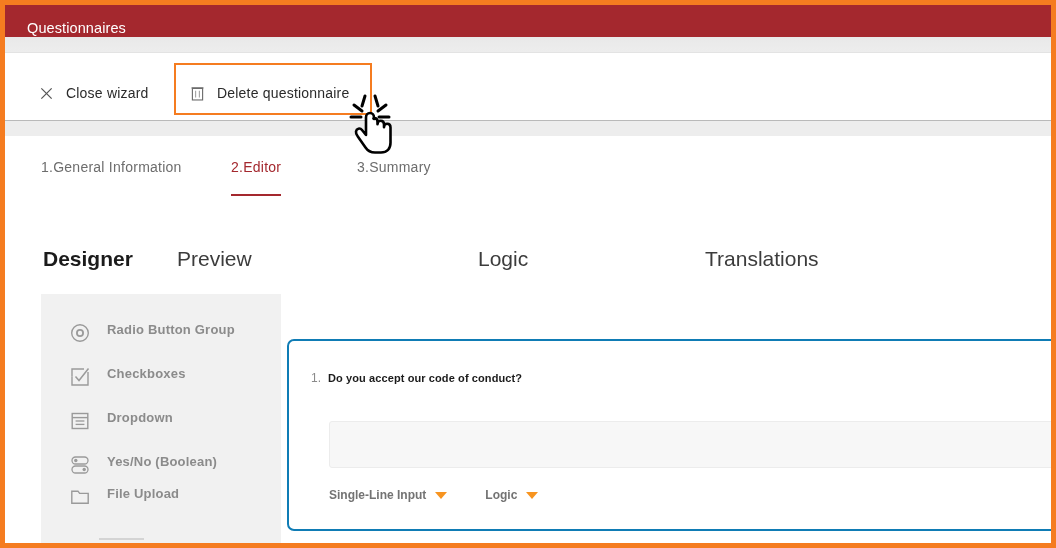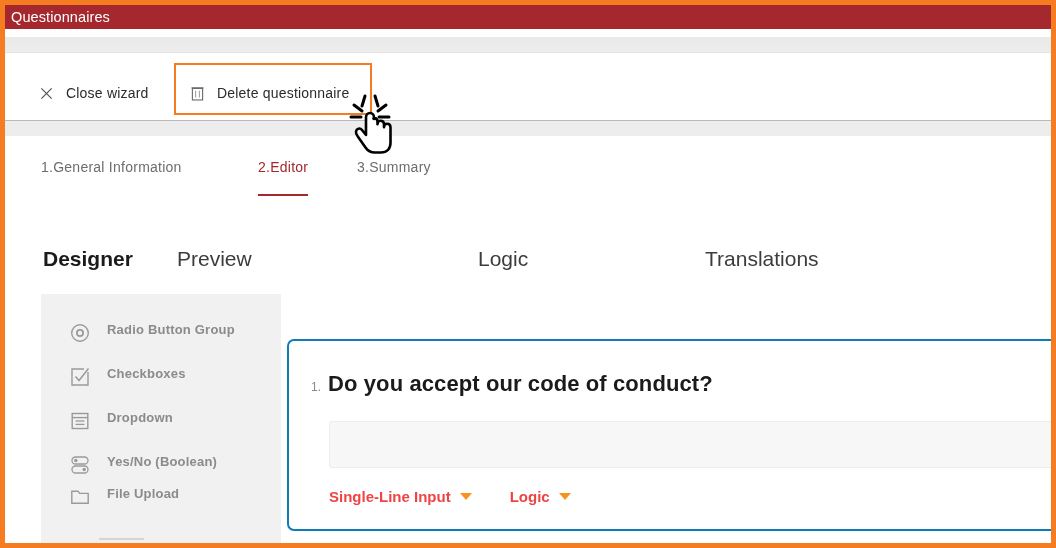--- a/index.html
+++ b/index.html
@@ -29,26 +29,26 @@
     height: 538px;
     overflow: hidden;
     background: #ffffff;
   }
 
   
   .app-header {
     position: absolute;
     left: 0; top: 0;
     width: 1046px;
-    height: 24px;
+    height: 47px;
     background: #A4282E;
     display: flex;
     align-items: center;
     box-sizing: border-box;
-    padding-left: 6px;
+    padding-left: 22px;
   }
   .app-title {
     color: #ffffff;
     font-size: 14.5px;
     letter-spacing: .1px;
     line-height: 1;
   }
 
   
   .header-strip {
@@ -124,21 +124,21 @@
     top: 23px;
     font-size: 14px;
     letter-spacing: .25px;
     color: #6d6d6d;
     cursor: pointer;
     white-space: nowrap;
     padding-bottom: 19px;
   }
   .step.active { color: #A4282E; border-bottom: 2.5px solid #A4282E; }
   #step-1 { left: 36px; }
-  #step-2 { left: 253px; }
+  #step-2 { left: 226px; }
   #step-3 { left: 352px; }
 
   
   .tabs {
     position: absolute;
     left: 0; top: 220px;
     width: 1046px;
     height: 69px;
     background: #ffffff;
     border-bottom: 1px solid #e6e6e6;
@@ -214,21 +214,21 @@
   }
   .q-title {
     position: absolute;
     left: 22px;
     top: 30px;
     display: flex;
     align-items: baseline;
     gap: 7px;
   }
   .q-num { font-size: 12px; color: #8a8a8a; }
-  .q-text { font-size: 22px; font-weight: bold; color: #1b1b1b; letter-spacing: .1px; }
+  .q-text { font-size: 11px; font-weight: bold; color: #1b1b1b; letter-spacing: .1px; }
   .q-input {
     position: absolute;
     left: 40px;
     top: 80px;
     right: 18px;
     height: 47px;
     background: #f7f7f7;
     border: 1px solid #ececec;
     border-radius: 3px;
     box-sizing: border-box;
@@ -241,21 +241,21 @@
     align-items: center;
     gap: 38px;
   }
   .q-select {
     display: flex;
     align-items: center;
     gap: 9px;
     cursor: pointer;
     white-space: nowrap;
   }
-  .q-select .sel-label { font-size: 15px; font-weight: bold; color: #ef4444; }
+  .q-select .sel-label { font-size: 12px; font-weight: bold; color: #737373; }
   .caret {
     width: 0; height: 0;
     border-left: 6px solid transparent;
     border-right: 6px solid transparent;
     border-top: 7px solid #F79420;
   }
 
   
   .cursor {
     position: absolute;

